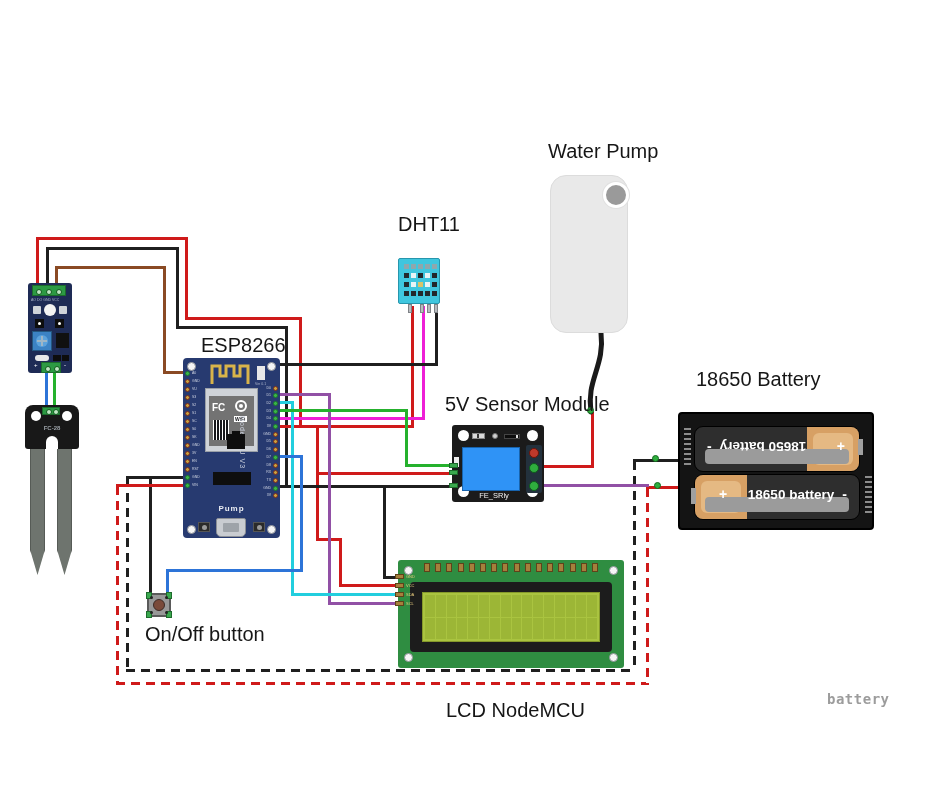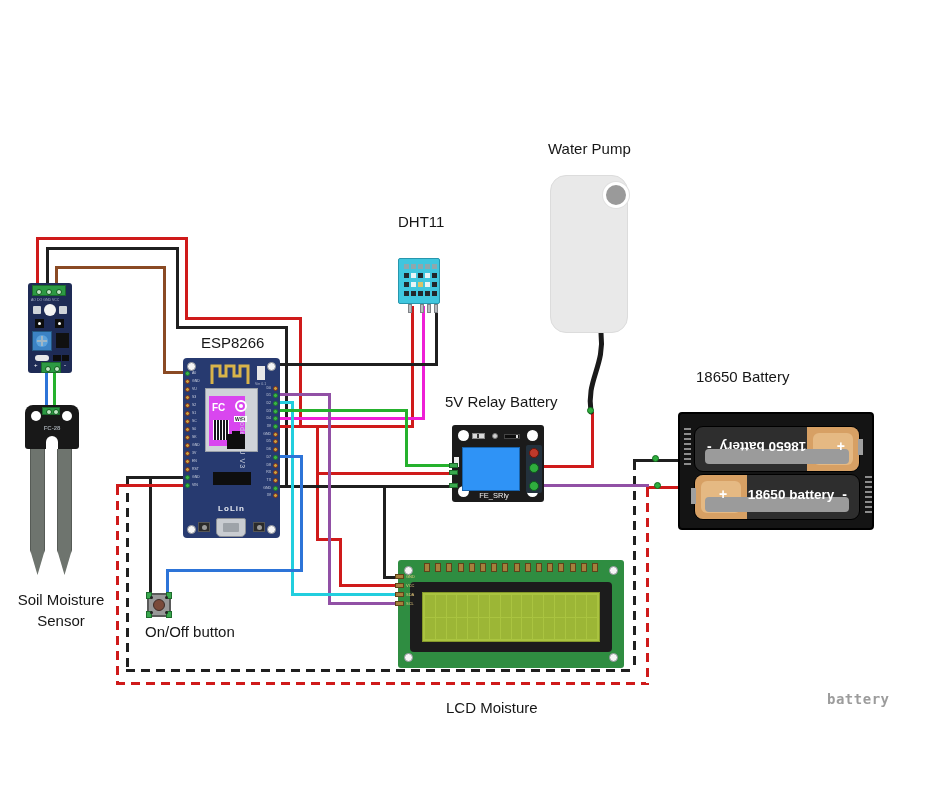--- a/index.html
+++ b/index.html
@@ -1,37 +1,37 @@
 <!DOCTYPE html>
 <html><head>
 <meta charset="utf-8">
 <style>
   html,body{margin:0;padding:0;background:#fff;}
   #canvas{position:relative;width:940px;height:788px;background:#ffffff;overflow:hidden;
           font-family:"Liberation Sans",sans-serif;}
   .abs{position:absolute;}
   .wire{position:absolute;z-index:4;}
-  .lbl{position:absolute;z-index:20;font-size:15px;color:#161616;white-space:nowrap;}
+  .lbl{position:absolute;z-index:20;font-size:20px;color:#161616;white-space:nowrap;}
   .comp{position:absolute;z-index:10;}
   .dot{position:absolute;z-index:14;width:7px;height:7px;border-radius:50%;
        background:#2fae3e;border:1px solid #136a1e;box-sizing:border-box;}
   
   #soil-module{left:28px;top:283px;width:44px;height:90px;background:#1e2b55;border-radius:3px;}
   .grn{background:#2c9a43;border:1px solid #1c6b2c;box-sizing:border-box;}
   .pinhole{position:absolute;width:4px;height:4px;border-radius:50%;background:#bfe6c4;border:1px solid #0f5a1c;}
   
   #probe-cap{left:25px;top:405px;width:54px;height:44px;background:#181818;border-radius:8px 8px 3px 3px;}
   .probe-hole{position:absolute;width:10px;height:10px;border-radius:50%;background:#fff;}
   .prong{position:absolute;z-index:9;width:13px;background:#6e746e;border-left:1px solid #565b56;border-right:1px solid #565b56;
          clip-path:polygon(0 0,100% 0,100% 80%,50% 100%,0 80%);}
   
   #nodemcu{left:183px;top:358px;width:97px;height:180px;background:#273a70;border-radius:4px;}
   .hole{position:absolute;width:9px;height:9px;border-radius:50%;background:#f5f5f5;border:1px solid #8f9399;box-sizing:border-box;}
   #shield{position:absolute;left:22px;top:30px;width:53px;height:64px;background:#cfd3d8;border:1px solid #9aa0a8;box-sizing:border-box;}
-  #shield-label{position:absolute;left:3px;top:7px;width:36px;height:50px;background:#d946ef;color:#fff;}
+  #shield-label{position:absolute;left:3px;top:7px;width:45px;height:50px;background:#737373;color:#fff;}
   .npin{position:absolute;z-index:12;width:5px;height:5px;border-radius:50%;box-sizing:border-box;}
   .npin-lbl{position:absolute;z-index:12;font-size:3.5px;color:#cfd4e2;line-height:4px;}
   
   #dht{left:398px;top:258px;width:42px;height:46px;background:#3fc6de;border:1px solid #2796ad;border-radius:2px;box-sizing:border-box;}
   .dhtpin{position:absolute;width:4px;height:9px;background:#b9bcc0;border:1px solid #7e8286;box-sizing:border-box;top:45px;}
   .dcell{position:absolute;width:5px;height:5px;}
   
   #pump{left:550px;top:175px;width:78px;height:158px;background:#e9e9e9;border:1px solid #dcdcdc;border-radius:16px;box-sizing:border-box;}
   #pump-outlet{position:absolute;left:52px;top:6px;width:20px;height:20px;border-radius:50%;background:#9a9a9a;border:3px solid #fff;
                box-shadow:0 0 0 1px #e0e0e0;}
@@ -203,21 +203,21 @@
           </span>
         <span class="abs" style="left:25px;top:20px;font-size:5px;font-weight:bold;background:#fff;color:#16171b;padding:0 1px;">WiFi</span>
         <span class="abs" style="left:4px;top:24px;width:16px;height:20px;background:repeating-linear-gradient(90deg,#fff 0 1px,#16171b 1px 3px);"></span>
       </div>
     </div>
     <div class="abs" style="left:56px;top:58px;height:80px;writing-mode:vertical-rl;color:#c9cfdd;font-size:7px;letter-spacing:1px;">NodeMCU V3</div>
     <div class="abs" style="left:44px;top:76px;width:18px;height:15px;background:#0e0e0e;">
         <span class="abs" style="left:5px;top:-3px;width:8px;height:4px;background:#0e0e0e;"></span>
       </div>
     <div class="abs" style="left:30px;top:114px;width:38px;height:13px;background:#0e0e0e;"></div>
-    <div class="abs" style="left:0;top:146px;width:100%;text-align:center;color:#e8ebf2;font-size:8px;font-weight:bold;letter-spacing:1px;">LoLin</div>
+    <div class="abs" style="left:0;top:146px;width:100%;text-align:center;color:#e8ebf2;font-size:8px;font-weight:bold;letter-spacing:1px;">Pump</div>
     <div class="abs" style="left:15px;top:164px;width:12px;height:10px;background:#2a2a2a;border:1px solid #555;box-sizing:border-box;">
         <span class="abs" style="left:3px;top:2px;width:5px;height:5px;background:#9a9a9a;border-radius:50%;"></span>
       </div>
     <div class="abs" style="left:70px;top:164px;width:12px;height:10px;background:#2a2a2a;border:1px solid #555;box-sizing:border-box;">
         <span class="abs" style="left:3px;top:2px;width:5px;height:5px;background:#9a9a9a;border-radius:50%;"></span>
       </div>
     <div class="abs" style="left:33px;top:160px;width:30px;height:19px;background:#c9ccd1;border:1px solid #8b8f96;border-radius:2px 2px 5px 5px;box-sizing:border-box;">
         <span class="abs" style="left:6px;top:4px;width:16px;height:9px;background:#9ea3a9;border-radius:1px;"></span>
       </div>
   <span class="npin" style="left: 2px; top: 13px; background: rgb(59, 181, 74); border: 1px solid rgb(29, 122, 44);"></span>
@@ -439,29 +439,25 @@
     <span class="leg" style="right:-3px;top:-3px;"></span>
     <span class="leg" style="left:-3px;bottom:-3px;"></span>
     <span class="leg" style="right:-3px;bottom:-3px;"></span>
     <span class="abs" style="left:4px;top:4px;width:12px;height:12px;border-radius:50%;background:#7a4a3a;border:1px solid #3d2b26;box-sizing:border-box;"></span>
     <span class="abs" style="left:1px;top:1px;width:3px;height:3px;background:#222;border-radius:50%;"></span>
     <span class="abs" style="right:1px;top:1px;width:3px;height:3px;background:#222;border-radius:50%;"></span>
     <span class="abs" style="left:1px;bottom:1px;width:3px;height:3px;background:#222;border-radius:50%;"></span>
     <span class="abs" style="right:1px;bottom:1px;width:3px;height:3px;background:#222;border-radius:50%;"></span>
   </div>
 
-  <div class="lbl" style="left:0;top:589px;width:122px;text-align:center;line-height:21px;">
-    <div>Soil Moisture</div>
-    <div>Sensor</div>
-  </div>
   <div class="lbl" style="left:201px;top:334px;">ESP8266</div>
   <div class="lbl" style="left:398px;top:213px;">DHT11</div>
   <div class="lbl" style="left:548px;top:140px;">Water Pump</div>
-  <div class="lbl" style="left:445px;top:393px;">5V Relay Battery</div>
+  <div class="lbl" style="left:445px;top:393px;">5V Sensor Module</div>
   <div class="lbl" style="left:696px;top:368px;">18650 Battery</div>
-  <div class="lbl" style="left:446px;top:699px;">LCD Moisture</div>
+  <div class="lbl" style="left:446px;top:699px;">LCD NodeMCU</div>
   <div class="lbl" style="left:145px;top:623px;">On/Off button</div>
   <div id="watermark" style="left:827px;top:691px;">battery</div>
 
 <div class="dot" style="left: 652px; top: 455px;"></div>
     <div class="dot" style="left: 654px; top: 482px;"></div>
     <div class="dot" style="left: 587px; top: 407px;"></div>
   </div>
 
 </body></html>

